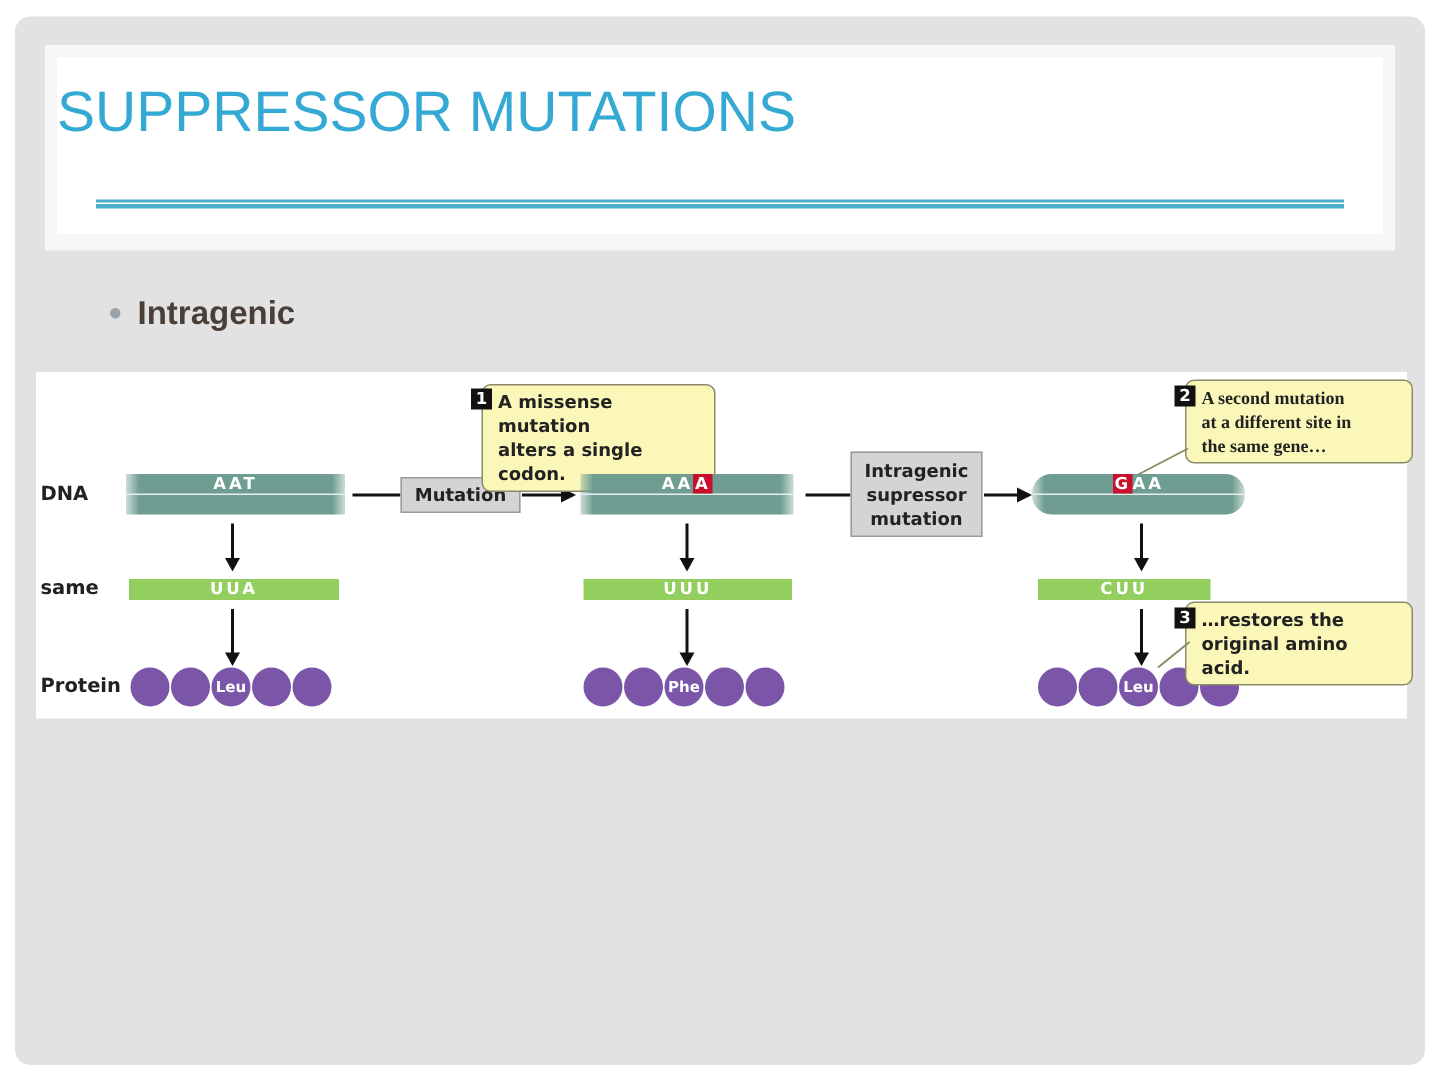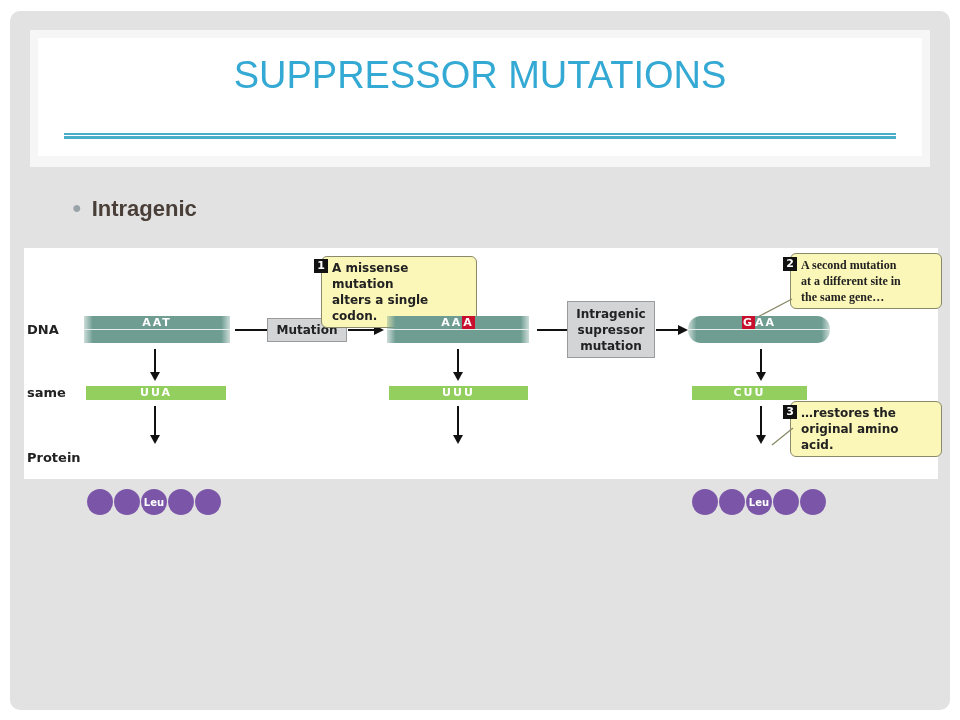--- a/index.html
+++ b/index.html
@@ -1,39 +1,39 @@
 <!DOCTYPE html>
 <html><head>
 <meta charset="utf-8">
 <style>
   html,body{margin:0;padding:0;}
   body{width:960px;height:720px;background:#ffffff;position:relative;overflow:hidden;font-family:"Liberation Sans",sans-serif;}
   .slide{position:absolute;left:10px;top:11px;width:940px;height:699px;background:#e2e2e2;border-radius:10px;}
   .title-outer{position:absolute;left:30px;top:30px;width:900px;height:137px;background:#f6f6f6;}
   .title-inner{position:absolute;left:38px;top:38px;width:884px;height:118px;background:#ffffff;}
-  .title{position:absolute;left:38px;top:54px;width:884px;text-align:center;font-size:38px;color:#33a9d3;letter-spacing:0px;}
+  .title{position:absolute;left:38px;top:54px;width:884px;text-align:left;font-size:38px;color:#33a9d3;letter-spacing:0px;}
   .rule1{position:absolute;left:64px;top:133px;width:832px;height:2px;background:#4aaec9;}
   .rule2{position:absolute;left:64px;top:136px;width:832px;height:3px;background:#4aaec9;}
   .bullet{position:absolute;left:72px;top:196px;font-size:22px;font-weight:bold;color:#4a3f38;}
   .bullet .dot{color:#9aa4a8;font-weight:normal;font-size:16px;margin-right:10px;position:relative;top:-3px;}
   .figure{position:absolute;left:24px;top:248px;width:914px;height:231px;background:#ffffff;}
   .lbl{position:absolute;font-family:"DejaVu Sans",sans-serif;font-weight:bold;font-size:13px;color:#222;}
   .dna{position:absolute;height:27px;background:linear-gradient(90deg,rgba(111,157,146,0.35) 0%,#6f9d92 6%,#6f9d92 94%,rgba(111,157,146,0.35) 100%);}
   .dna .line{position:absolute;left:0;right:0;top:13px;height:1px;background:#e6efec;}
   .codon{position:absolute;top:0px;left:0;right:0;text-align:center;font-family:"DejaVu Sans",sans-serif;font-weight:bold;font-size:11px;color:#ffffff;letter-spacing:2px;line-height:13px;}
   .mut{background:#c8102e;color:#fff;padding:0 1px;}
   .mrna{position:absolute;height:14px;background:#93cf5f;text-align:center;font-family:"DejaVu Sans",sans-serif;font-weight:bold;font-size:11px;color:#ffffff;letter-spacing:2px;line-height:14px;}
   .arrow-v{position:absolute;width:2px;background:#111;}
   .arrow-v::after{content:"";position:absolute;left:-4px;bottom:-2px;border-left:5px solid transparent;border-right:5px solid transparent;border-top:9px solid #111;}
   .line-h{position:absolute;height:2px;background:#111;}
   .arrow-h{position:absolute;height:2px;background:#111;}
   .arrow-h::after{content:"";position:absolute;right:-2px;top:-4px;border-top:5px solid transparent;border-bottom:5px solid transparent;border-left:10px solid #111;}
   .gbox{position:absolute;background:#d3d4d6;border:1px solid #9a9b9d;font-family:"DejaVu Sans",sans-serif;font-weight:bold;font-size:12px;color:#222;text-align:center;display:flex;align-items:center;justify-content:center;line-height:16px;}
   .protein{position:absolute;height:26px;display:flex;}
-  .aa{width:26px;height:26px;border-radius:50%;background:#7b55a7;margin-right:1px;color:#fff;font-family:"DejaVu Sans",sans-serif;font-weight:bold;font-size:10px;display:flex;align-items:center;justify-content:center;margin-top:44px;}
+  .aa{width:26px;height:26px;border-radius:50%;background:#7b55a7;margin-right:1px;color:#fff;font-family:"DejaVu Sans",sans-serif;font-weight:bold;font-size:10px;display:flex;align-items:center;justify-content:center;}
   .callout{position:absolute;background:#fbf7b8;border:1.5px solid #8a8a6a;border-radius:6px;font-family:"DejaVu Sans",sans-serif;font-weight:bold;font-size:12px;color:#222;line-height:16px;padding:3px 6px 3px 10px;}
   .num{position:absolute;background:#111;color:#fff;font-family:"DejaVu Sans",sans-serif;font-weight:bold;font-size:11px;width:14px;height:14px;line-height:14px;text-align:center;}
 </style>
 </head>
 <body>
 
 <div class="slide"></div>
 <div class="title-outer"></div>
 <div class="title-inner"></div>
 <div class="title">SUPPRESSOR MUTATIONS</div>
@@ -73,20 +73,27 @@
   </div>
   <div class="num" style="left:290px;top:11px;">1</div>
 
   <div class="dna" style="left:363px;top:68px;width:142px;">
     <div class="line"></div>
     <div class="codon"><span>AA</span><span class="mut">A</span></div>
   </div>
   <div class="arrow-v" style="left:433px;top:101px;height:30px;"></div>
   <div class="mrna" style="left:365px;top:138px;width:139px;">UUU</div>
   <div class="arrow-v" style="left:433px;top:158px;height:36px;"></div>
+  <div class="protein" style="left:365px;top:197px;">
+    <div class="aa"></div>
+    <div class="aa"></div>
+    <div class="aa">Phe</div>
+    <div class="aa"></div>
+    <div class="aa"></div>
+  </div>
 
   <div class="line-h" style="left:513px;top:81px;width:30px;"></div>
   <div class="gbox" style="left:543px;top:53px;width:86px;height:55px;flex-direction:column;">
     <div>Intragenic</div>
     <div>supressor</div>
     <div>mutation</div>
   </div>
   <div class="arrow-h" style="left:632px;top:81px;width:30px;"></div>
 
   <div class="callout" style="left:766px;top:5px;width:134px;font-family:Liberation Serif, serif;">

